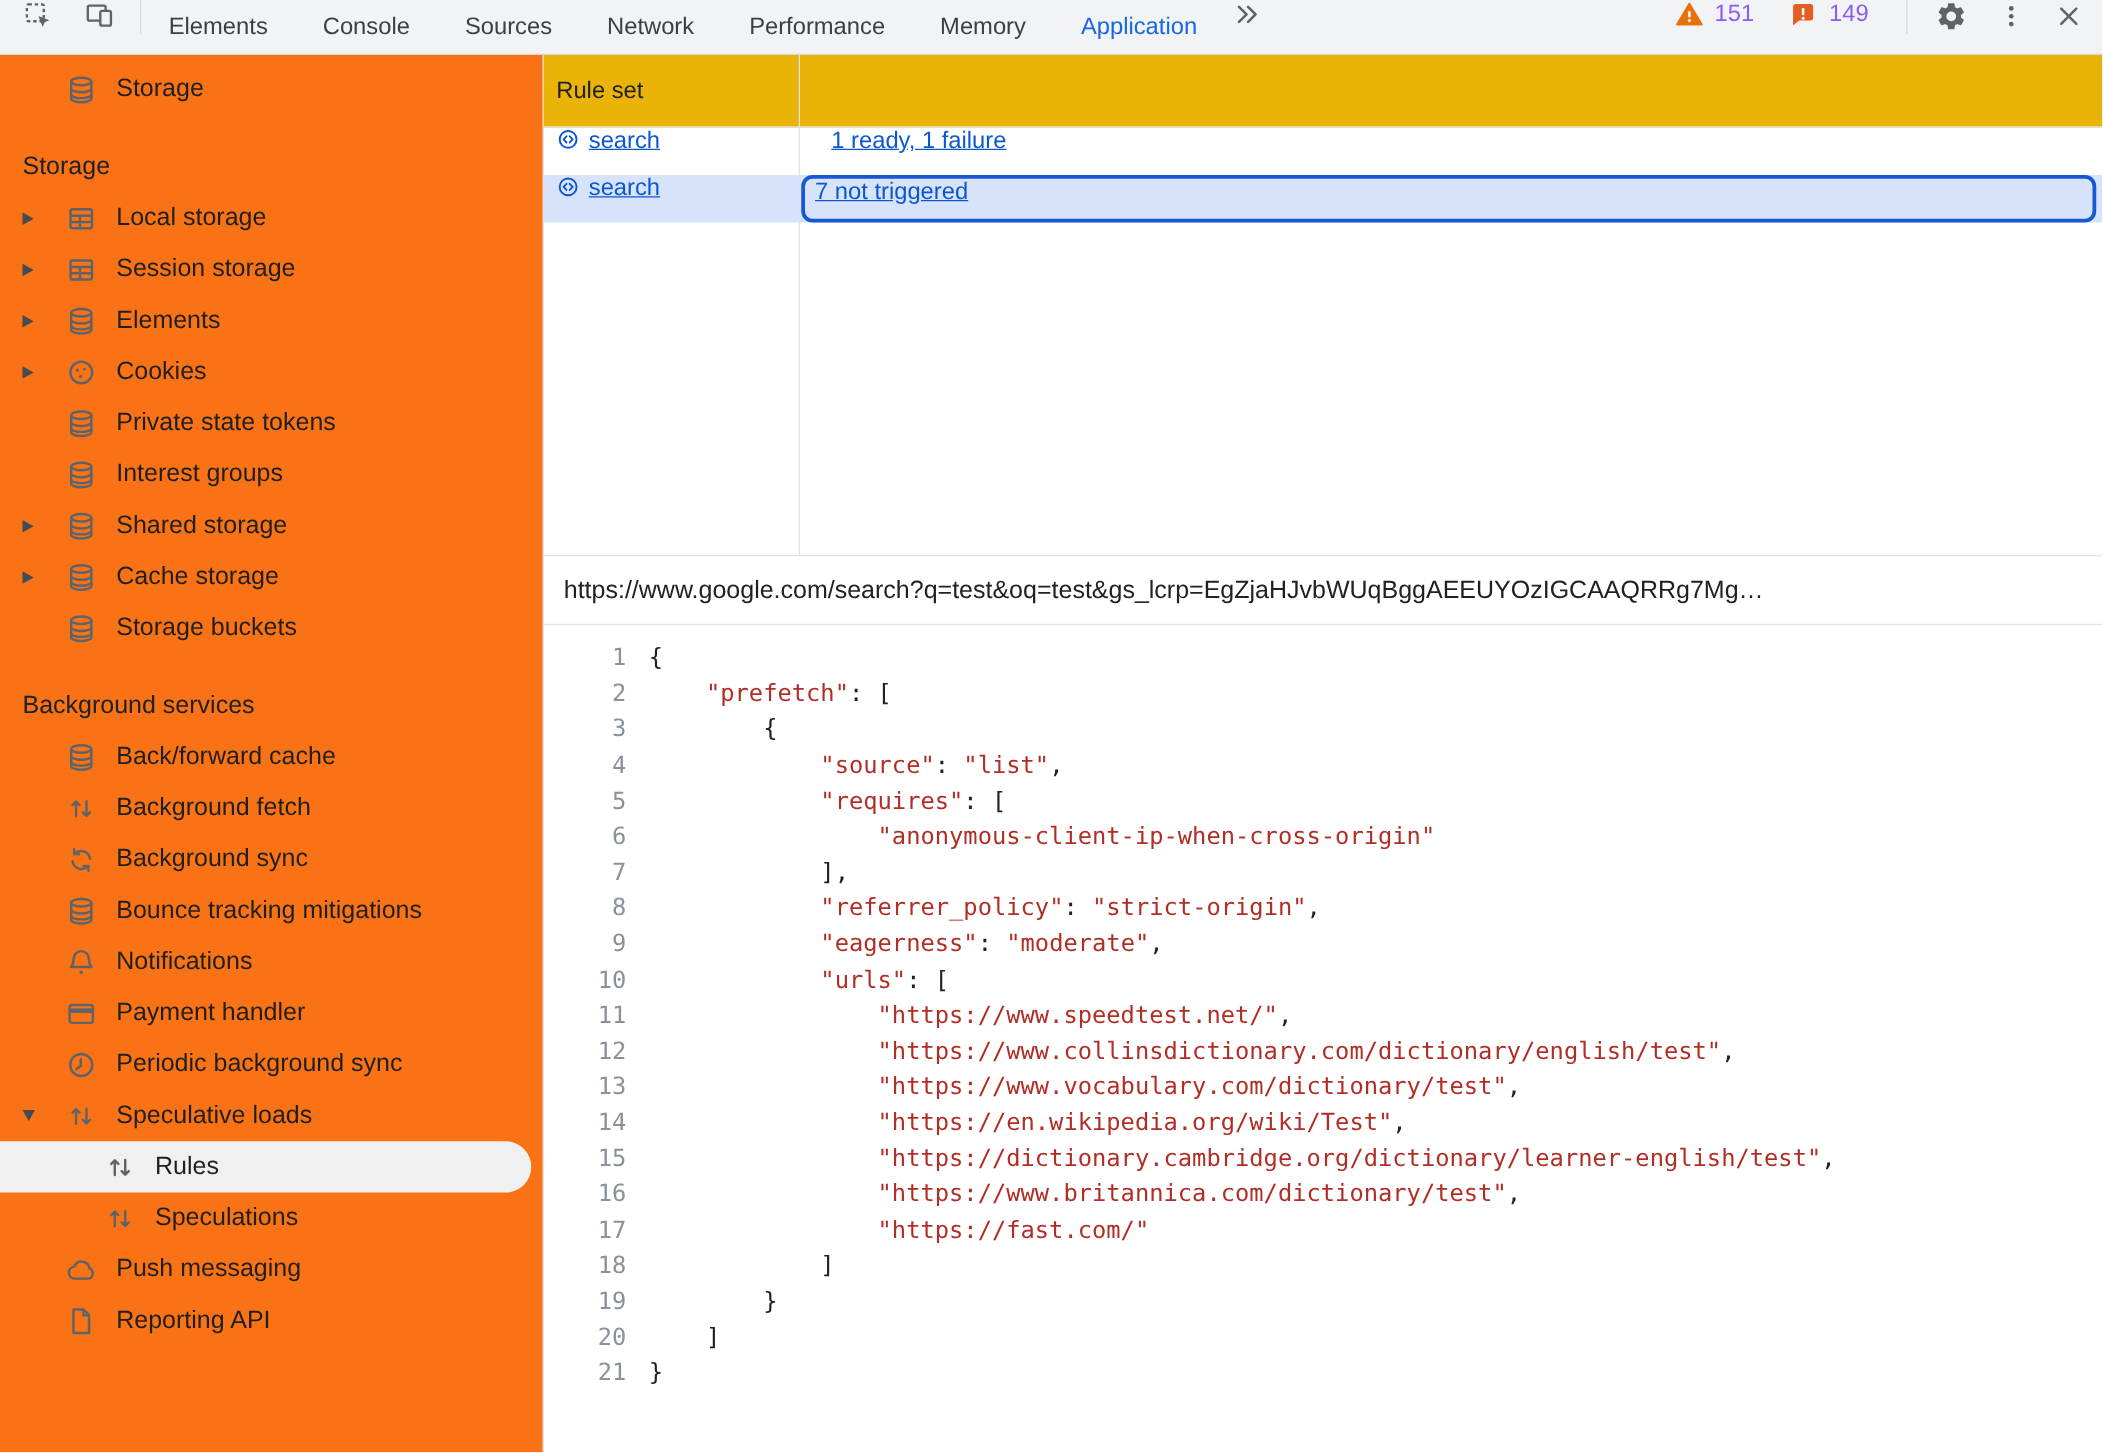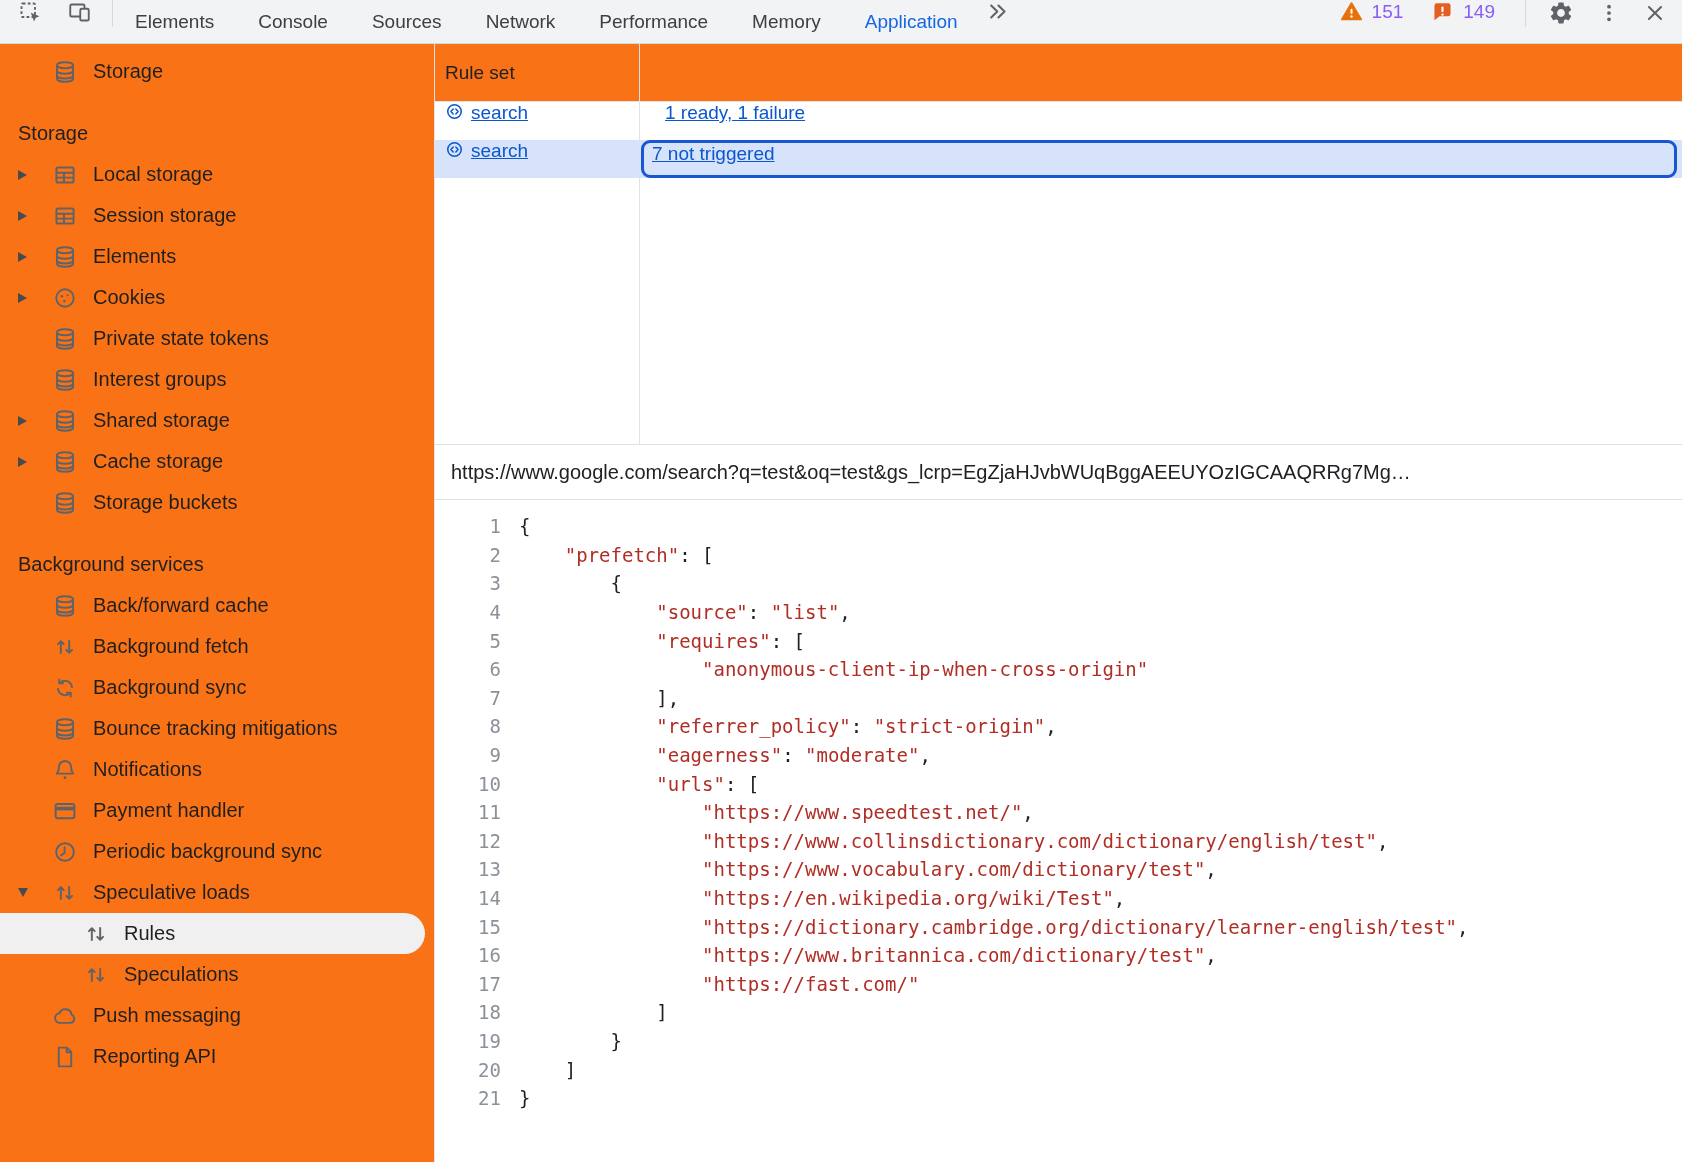--- a/index.html
+++ b/index.html
@@ -32,21 +32,21 @@
   .exp{flex:0 0 34px;display:flex;align-items:center;}
   .exp::before{content:"";display:none;width:0;height:0;}
   .exp[data-exp="right"]::before{display:block;border-left:9px solid #474b4f;border-top:5.5px solid transparent;border-bottom:5.5px solid transparent;}
   .exp[data-exp="down"]::before{display:block;border-top:9px solid #474b4f;border-left:5.5px solid transparent;border-right:5.5px solid transparent;}
   .item .icon{flex:0 0 26px;width:26px;height:26px;margin-right:15px;color:#5f6368;}
   .item .lbl{font-size:20px;color:#1f1f1f;white-space:nowrap;}
 
   
   .main{position:absolute;left:435px;top:44px;right:0;bottom:0;background:#fff;}
   .rules-table{position:relative;height:401px;border-bottom:1px solid #e1e3e6;box-sizing:border-box;}
-  .thead{display:grid;grid-template-columns:204px 1fr;height:58px;background:#f97316;border-bottom:1px solid #e1e3e6;box-sizing:border-box;align-items:center;}
+  .thead{display:grid;grid-template-columns:204px 1fr;height:58px;background:#eab308;border-bottom:1px solid #e1e3e6;box-sizing:border-box;align-items:center;}
   .th{padding-left:10px;font-size:19px;color:#202124;}
   .col-divider{position:absolute;left:204px;top:0;bottom:0;width:1px;background:#e1e3e6;}
   .tbody{position:relative;}
   .trow{display:grid;grid-template-columns:204px 1fr;height:38px;align-items:center;cursor:pointer;}
   .trow.selected{background:#d7e3fb;}
   .cell{display:flex;height:100%;box-sizing:border-box;}
   .rule-cell{gap:7px;padding-left:10px;}
   .rs-icon{width:19px;height:19px;color:#0b57d0;flex:0 0 auto;}
   .status-cell{padding-left:26px;}
   .status-cell.ring{border:3px solid #1757d3;border-radius:9px;background:#d7e3fb;margin-right:5px;margin-left:2px;padding-left:8px;height:38px;}

